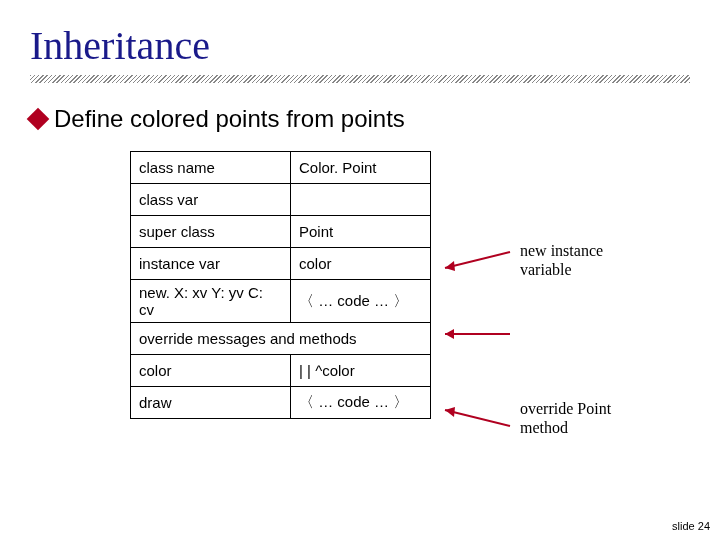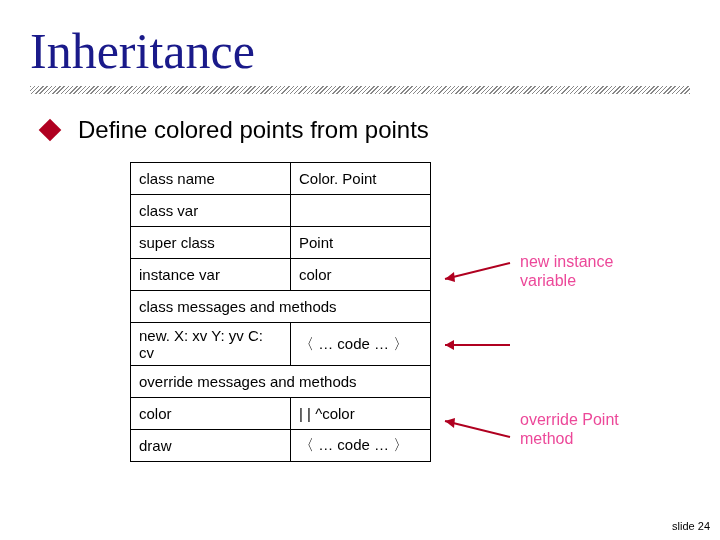--- a/index.html
+++ b/index.html
@@ -6,36 +6,35 @@
   body {
     width: 720px;
     height: 540px;
     background: #fff;
     font-family: Verdana, Geneva, sans-serif;
     position: relative;
     overflow: hidden;
   }
   .title {
     font-family: Georgia, 'Times New Roman', serif;
-    font-size: 50px;
+    font-size: 40px;
     color: #1a1a8a;
     padding: 22px 0 2px 30px;
     font-weight: normal;
   }
   .title-underline {
     margin: 4px 30px 0 30px;
     height: 8px;
     background: repeating-linear-gradient(135deg, #888 0 1px, #fff 1px 3px);
   }
   .bullet-row {
     display: flex;
     align-items: center;
-    gap: 20px;
+    gap: 8px;
     padding: 22px 0 0 30px;
-    margin-left: 12px;
   }
   .diamond {
     width: 16px;
     height: 16px;
     background: #b00020;
     transform: rotate(45deg);
     flex: 0 0 16px;
   }
   .bullet-text {
     font-size: 24px;
@@ -62,23 +61,23 @@
     vertical-align: middle;
     font-family: Verdana, sans-serif;
   }
   .tbl .c1 { width: 160px; }
   .tbl .c2 { width: 140px; }
   .tbl .span { width: 300px; }
   .indent { padding-left: 20px; }
   .annot {
     position: absolute;
     font-size: 16px;
-    color: #ec4899;
+    color: #000000;
     line-height: 1.2;
-    font-family: Liberation Sans, sans-serif;
+    font-family: Liberation Serif, serif;
   }
   .slide-num {
     position: absolute;
     right: 10px;
     bottom: 8px;
     font-family: Arial, sans-serif;
     font-size: 11px;
     color: #000;
   }
   svg.arrow { position: absolute; }
@@ -108,23 +107,20 @@
     </tr>
     <tr>
       <td class="c1">super class</td>
       <td class="c2">Point</td>
     </tr>
     <tr>
       <td class="c1">instance var</td>
       <td class="c2">color</td>
     </tr>
     <tr>
-      <td class="span" colspan="2">class messages and methods</td>
-    </tr>
-    <tr>
       <td class="c1 indent">new. X: xv Y: yv C: cv</td>
       <td class="c2">〈 … code … 〉</td>
     </tr>
     <tr>
       <td class="span" colspan="2">override messages and methods</td>
     </tr>
     <tr>
       <td class="c1 indent">color</td>
       <td class="c2">| | ^color</td>
     </tr>

